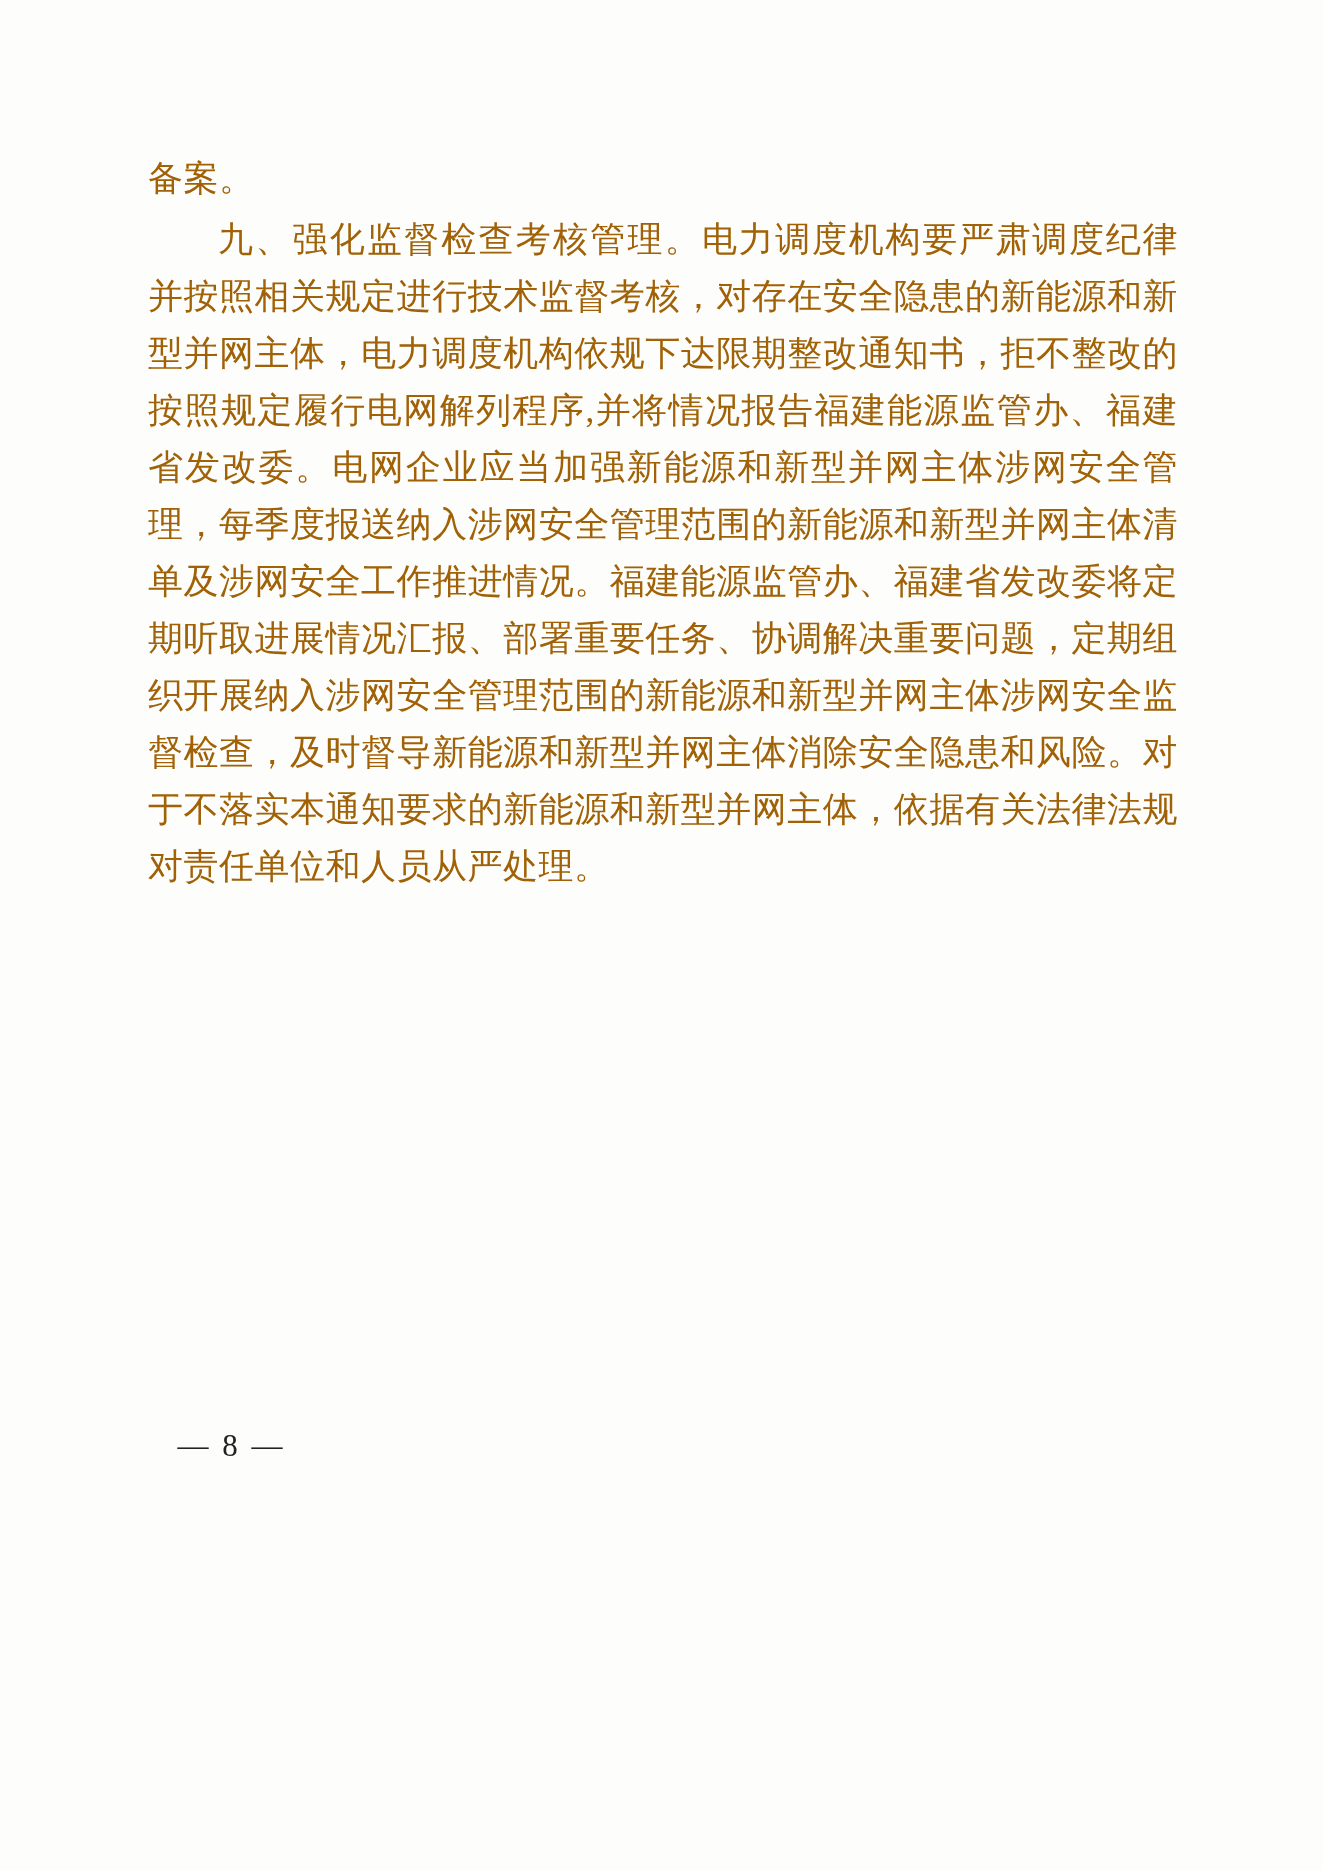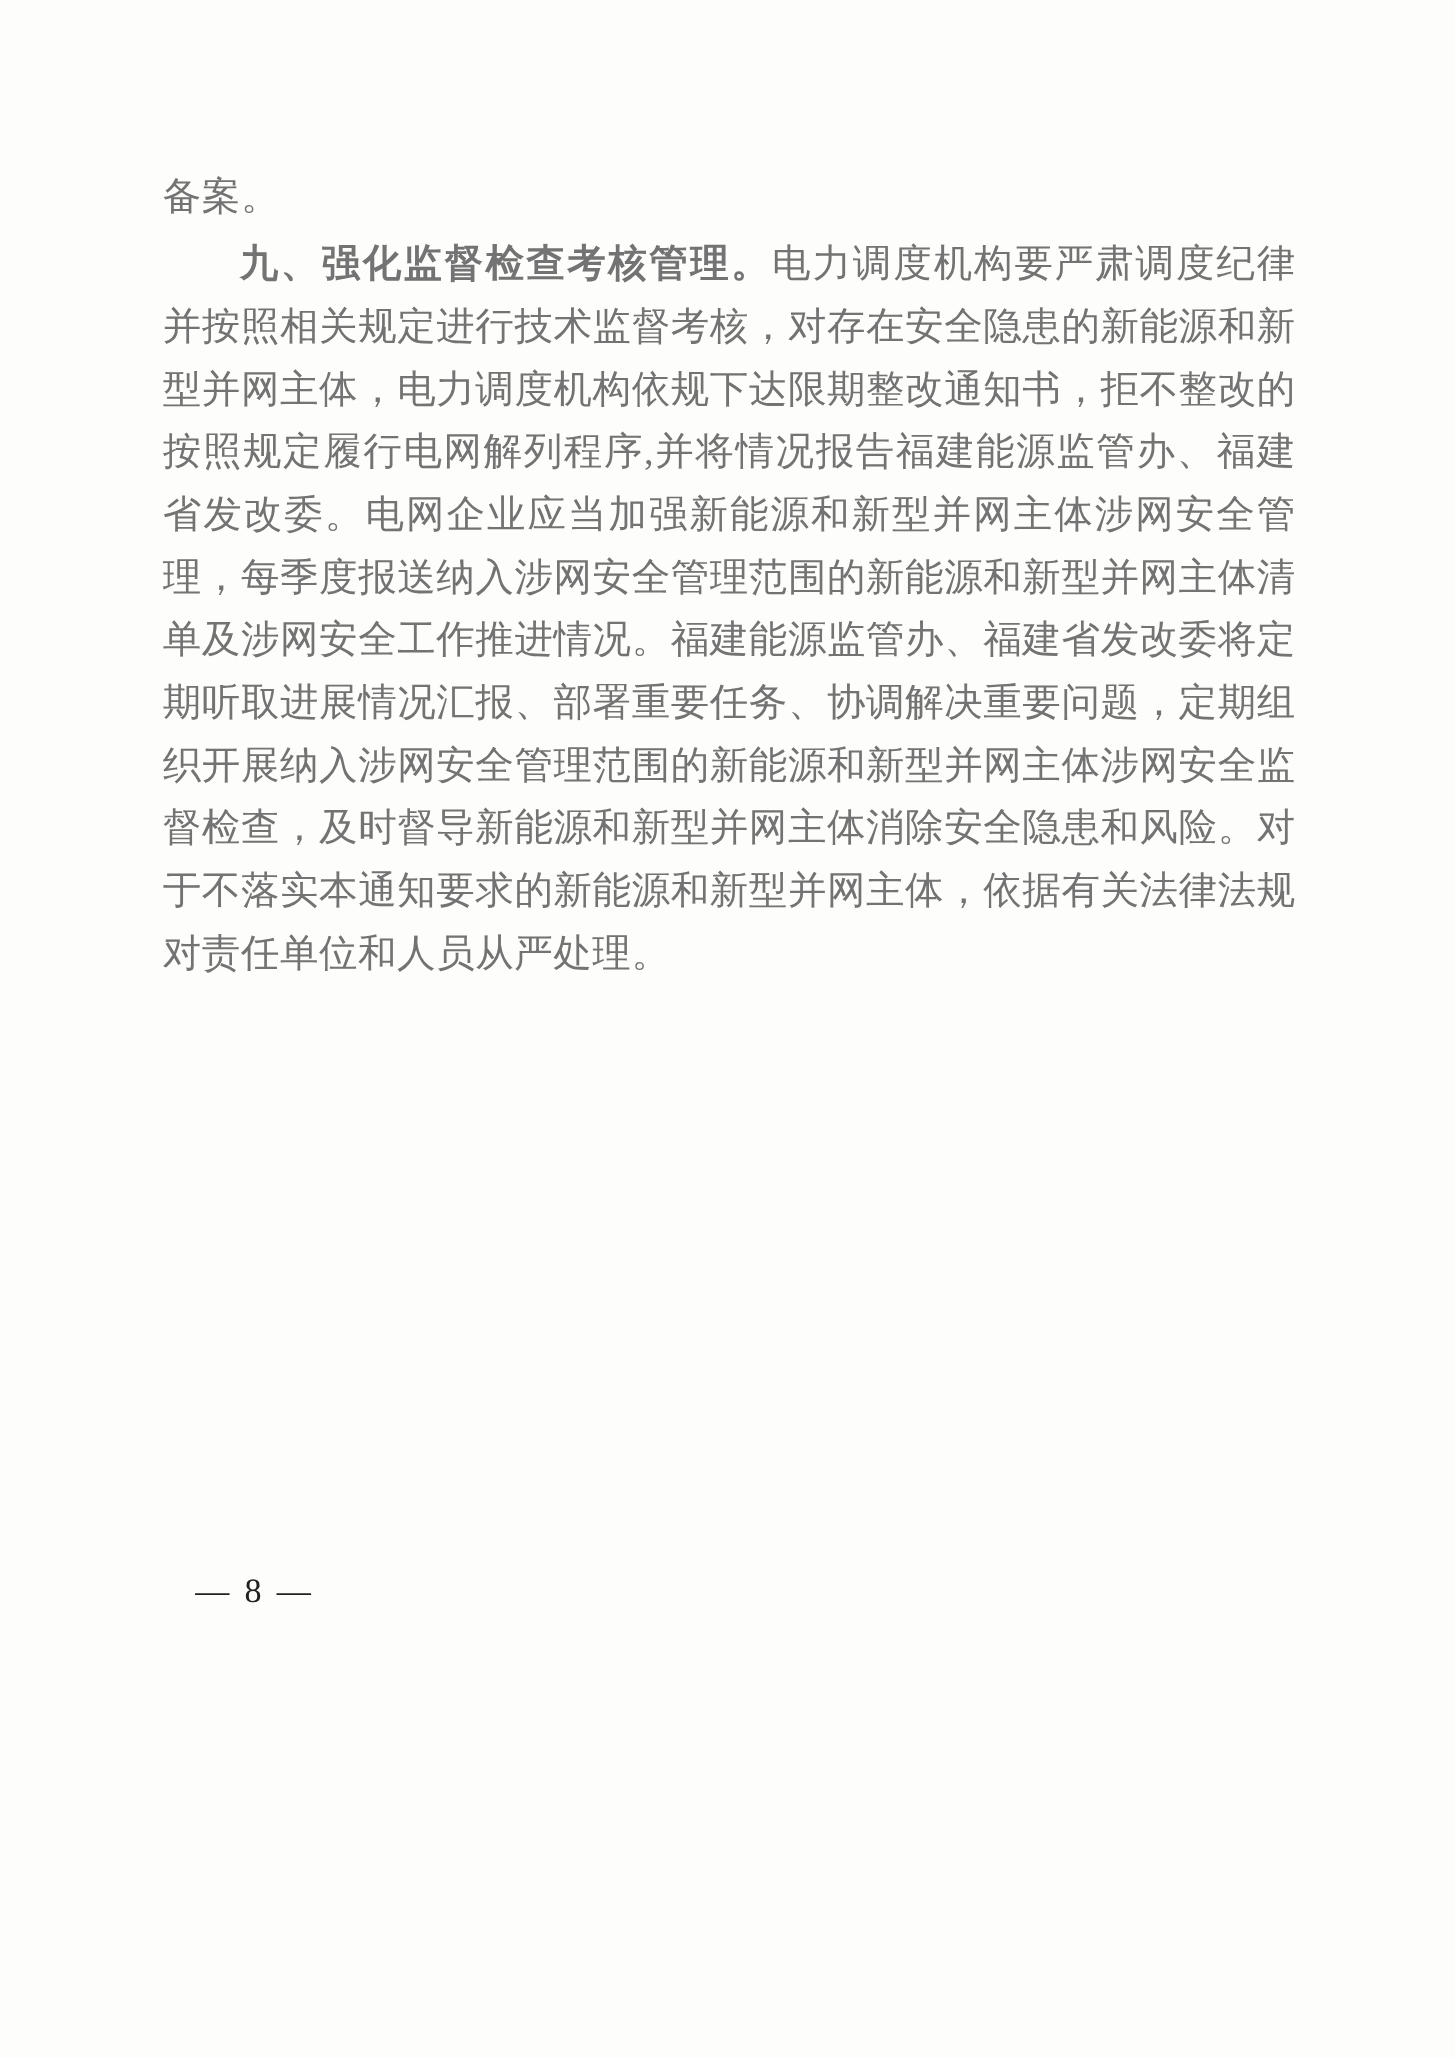--- a/index.html
+++ b/index.html
@@ -18,35 +18,35 @@
   }
   .content {
     position: absolute;
     left: 148px;
     top: 150px;
     width: 1030px;
   }
   .para {
     font-size: 35px;
     line-height: 57px;
-    color: #737373;
+    color: #a16207;
     text-align: justify;
     text-justify: inter-ideograph;
     letter-spacing: 0.5px;
     margin: 0;
   }
   .para.first-line-cont {
     text-indent: 0;
   }
   .para.indent {
     text-indent: 70px;
     margin-top: 4px;
   }
   .heading-run {
-    font-weight: bold;
+    font-weight: normal;
     letter-spacing: 1px;
   }
   .footer {
     position: absolute;
     left: 0;
     top: 1428px;
     width: 1323px;
     text-align: center;
     font-size: 31px;
     color: #222222;

